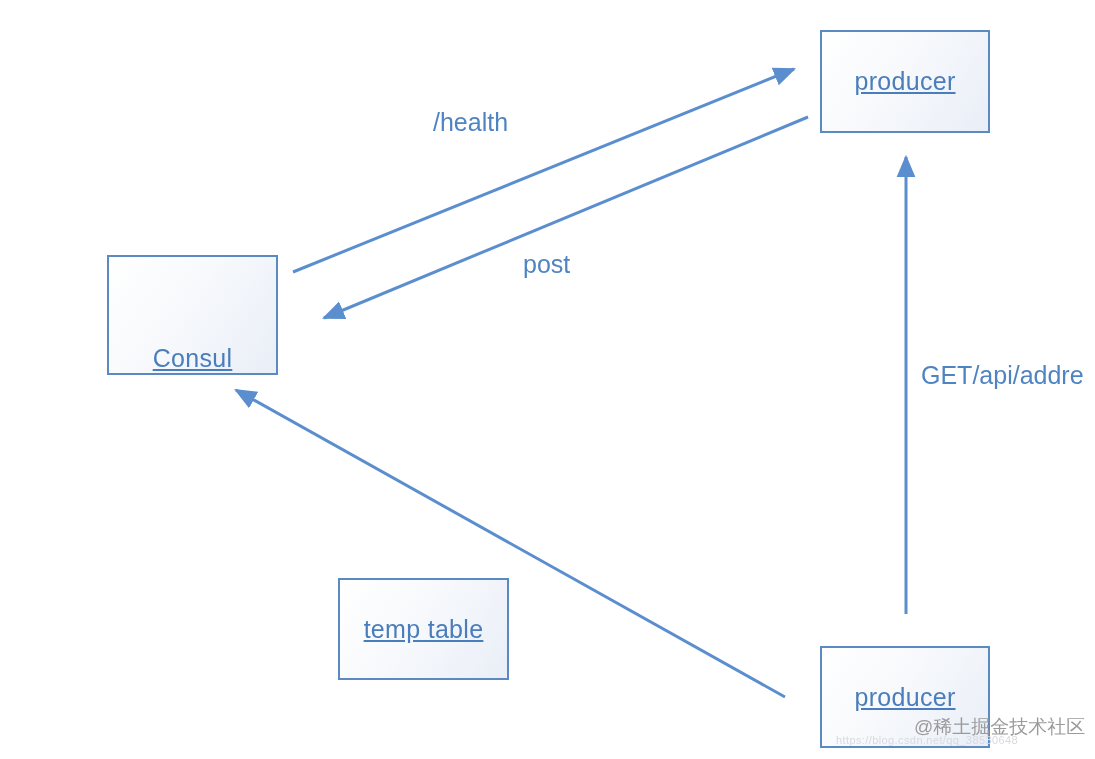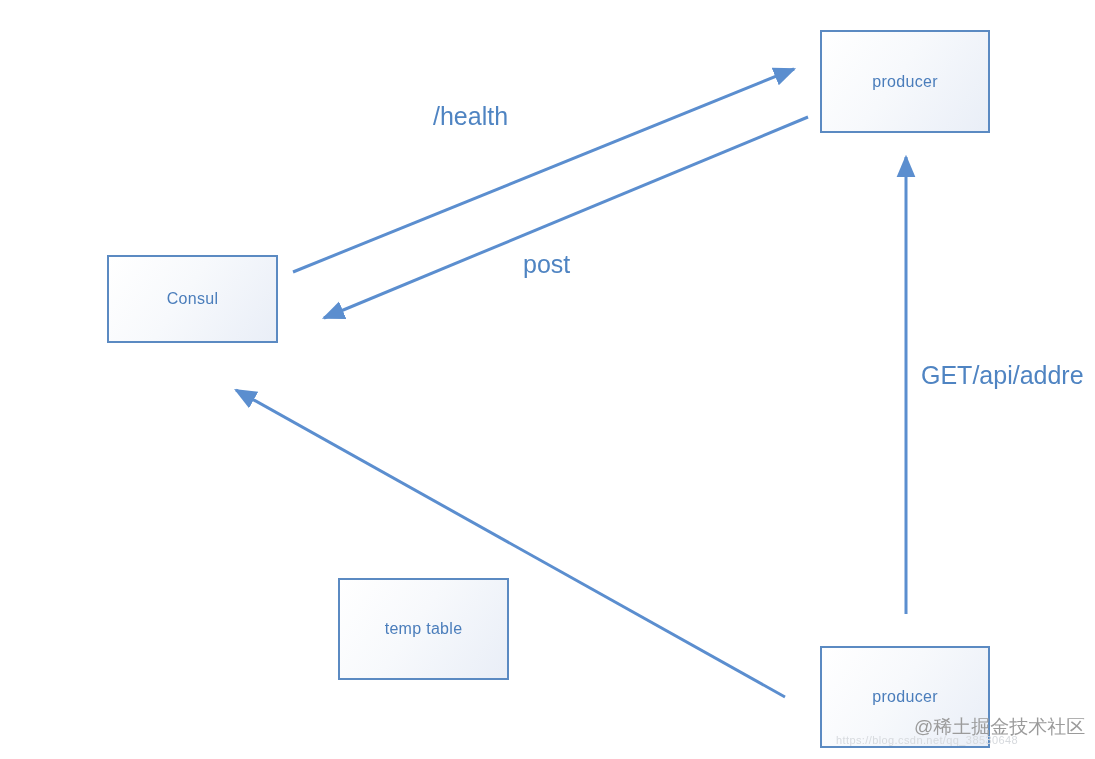--- a/index.html
+++ b/index.html
@@ -18,34 +18,35 @@
   .stage{position:relative;width:1095px;height:759px;}
   svg.arrows{position:absolute;left:0;top:0;width:1095px;height:759px;}
   svg.arrows line{stroke:var(--accent);stroke-width:3;}
   svg.arrows marker path{fill:var(--accent);}
   .node{
     position:absolute;
     border:2px solid var(--node-border);
     background:linear-gradient(125deg,var(--fill-top) 0%,#f7f9fc 45%,var(--fill-bottom) 100%);
     display:flex;align-items:center;justify-content:center;
     color:var(--node-text);
-    font-size:16px;
+    font-size:25px;
     letter-spacing:.3px;
+    text-decoration:underline;
   }
   .node-producer{left:820px;top:30px;width:170px;height:103px;}
-  .node-consul{left:107px;top:255px;width:171px;height:88px;}
+  .node-consul{left:107px;top:255px;width:171px;height:120px;align-items:flex-end;}
   .node-temp-table{left:338px;top:578px;width:171px;height:102px;}
   .node-consumer{left:820px;top:646px;width:170px;height:102px;}
   .edge-label{
     position:absolute;
     color:var(--label-text);
     font-size:25px;
     white-space:nowrap;
   }
-  .label-health{left:433px;top:102px;}
+  .label-health{left:433px;top:108px;}
   .label-post{left:523px;top:250px;}
   .label-get{left:921px;top:361px;}
   .watermark{
     position:absolute;left:903px;top:714px;
     color:var(--wm-color);font-size:19px;white-space:nowrap;z-index:5;margin-left:11px;
   }
   .watermark-url{
     position:absolute;left:836px;top:734px;
     color:var(--wm-url-color);font-size:11px;letter-spacing:.4px;
     white-space:nowrap;z-index:4;

